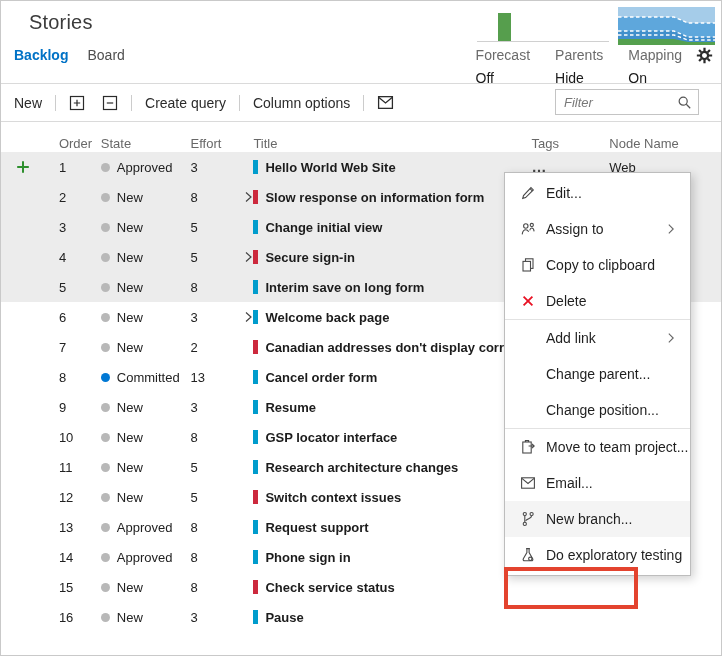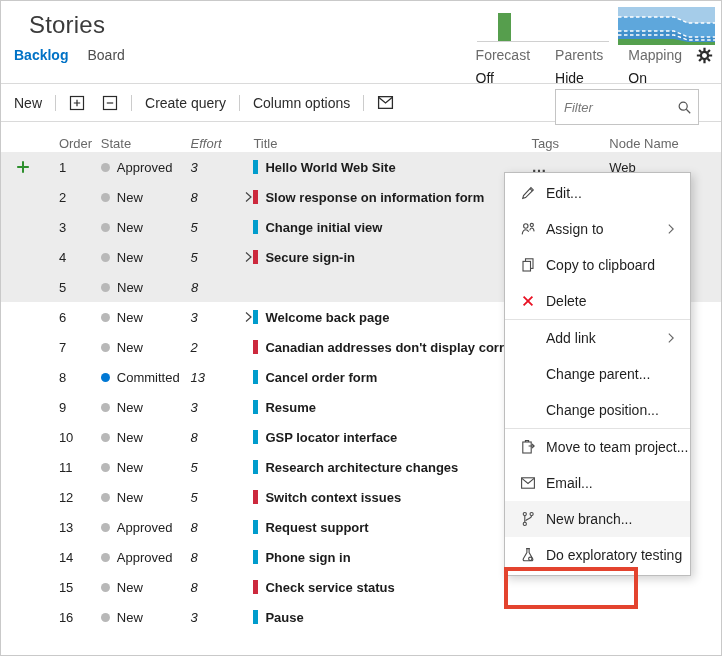--- a/index.html
+++ b/index.html
@@ -4,21 +4,21 @@
 <style>
   * { box-sizing: border-box; }
   html,body { margin:0; padding:0; background:#fff; }
   .app{
     position:relative; width:722px; height:656px;
     border:1px solid #c9c9c9; background:#fff; overflow:hidden;
     font-family:"Liberation Sans","DejaVu Sans",sans-serif; color:#333;
   }
   
   .page-title{ position:absolute; left:28px; top:10px; margin:0;
-    font-size:24px; font-weight:400; color:#3b3b3b; letter-spacing:.2px;}
+    font-size:20px; font-weight:400; color:#3b3b3b; letter-spacing:.2px;}
   .vchart{ position:absolute; left:476px; top:8px; width:132px; height:33px;
     border-bottom:1px solid #d0d0d0; cursor:pointer;}
   .vbar{ position:absolute; left:21px; bottom:0; width:13px; height:28px;}
   .cfd{ position:absolute; left:617px; top:4px; width:97px; height:40px; cursor:pointer;}
   
   .tabs-row{ position:absolute; top:46px; left:0; right:0; height:37px;
     border-bottom:1px solid #dadada; display:flex; align-items:flex-start;
     padding:0 8px 16px 13px; font-size:14px;}
   .tabs{ display:flex; gap:19px;}
   .tab{ color:#4f4f4f; cursor:pointer;}
@@ -28,37 +28,37 @@
   .control .clabel{ color:#6b6b6b;}
   .control .cvalue{ color:#1a1a1a;}
   .gearbtn{ margin-left:14px; display:flex; cursor:pointer;}
   
   .toolbar{ position:absolute; top:83px; left:0; right:0; height:38px;
     border-bottom:1px solid #dadada; display:flex; align-items:center;
     padding-left:13px; font-size:14px; color:#2b2b2b;}
   .tbtn{ display:flex; align-items:center; cursor:pointer; white-space:nowrap;}
   .tsep{ width:1px; height:16px; background:#ccc; margin:0 13px;}
   .ico{ display:inline-flex; line-height:0;}
-  .filter{ position:absolute; right:22px; top:88px; width:144px; height:36px;
+  .filter{ position:absolute; right:22px; top:88px; width:144px; height:26px;
     border:1px solid #c4c4c4; display:flex; align-items:center; background:#fff;}
   .filter input{ border:0; outline:0; flex:1; min-width:0; font-size:13px;
     padding:0 4px 0 8px; color:#333; font-family:inherit;}
   .filter input::placeholder{ font-style:italic; color:#787878;}
   .filter .ico{ margin-right:6px;}
   
   .ghead{ position:absolute; top:120px; left:0; right:0; height:44px;
     display:flex; align-items:center; font-size:13px; color:#686868;}
   .rows{ position:absolute; top:151px; left:0; right:0;}
   .row{ display:flex; height:30px; align-items:center; font-size:13px;
     color:#222; cursor:default;}
   .row.shaded{ background:#ececec;}
   .c-gutter{ width:44px; display:flex; justify-content:center; align-items:center;}
   .c-order{ width:52px; padding-left:14px;}
   .c-state{ width:90px; padding-left:4px; display:flex; align-items:center;}
-  .c-effort{ width:54px; padding-left:4px;font-style:italic;}
+  .c-effort{ width:54px; padding-left:4px;}
   .c-title{ width:290px; display:flex; align-items:center; padding-left:4px;
     white-space:nowrap; overflow:hidden;}
   .c-tags{ width:70px; padding-left:2px;}
   .c-node{ width:122px; padding-left:10px;}
   .ghead .c-title{ padding-left:13px; overflow:visible;}
   .dot{ width:9px; height:9px; border-radius:50%; margin-right:7px; flex:none;}
   .expander{ width:9px; flex:none; display:flex; align-items:center;}
   .tbar{ width:5px; height:14px; margin:0 7px 0 0; flex:none;}
   .ttext{ color:#1c1c1c;font-weight:bold;}
   .menu-trigger{ font-size:15px; font-weight:bold; color:#444; letter-spacing:1px;
@@ -258,20 +258,25 @@
         <span class="c-node"></span>
       </div>
       <div class="row shaded">
         <span class="c-gutter"></span>
         <span class="c-order">5</span>
         <span class="c-state">
           <span class="dot" style="background: rgb(184, 184, 184);"></span>
           <span>New</span>
         </span>
         <span class="c-effort">8</span>
+        <span class="c-title">
+          <span class="expander"></span>
+          <span class="tbar" style="background: rgb(0, 156, 204);"></span>
+          <span class="ttext">Interim save on long form</span>
+        </span>
         <span class="c-tags"></span>
         <span class="c-node"></span>
       </div>
       <div class="row">
         <span class="c-gutter"></span>
         <span class="c-order">6</span>
         <span class="c-state">
           <span class="dot" style="background: rgb(184, 184, 184);"></span>
           <span>New</span>
         </span>

